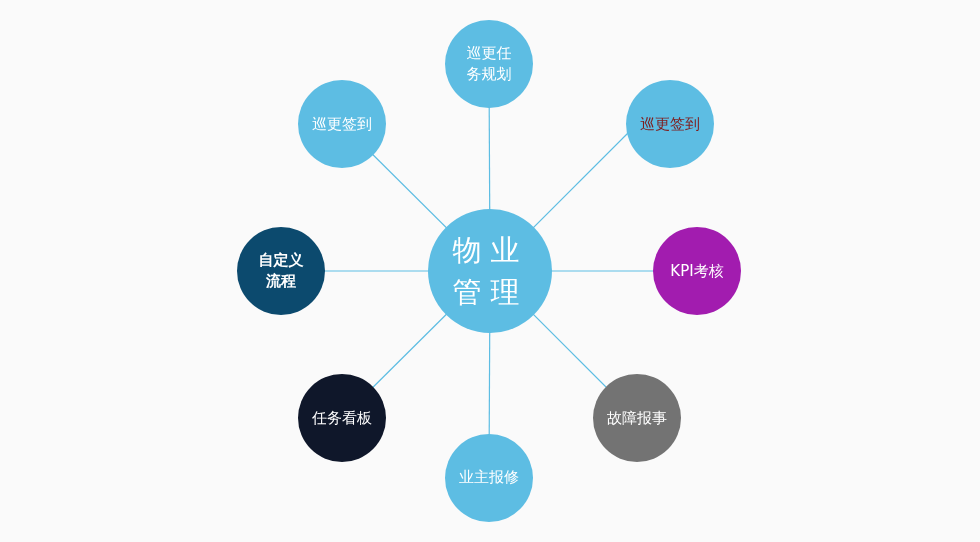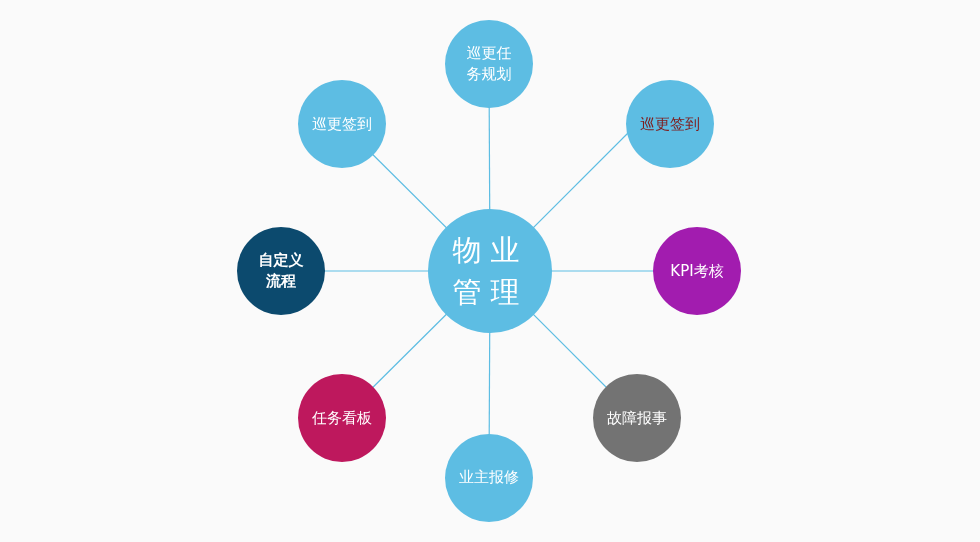--- a/index.html
+++ b/index.html
@@ -91,21 +91,21 @@
   <div class="node satellite" style="left: 626px; top: 80px; width: 88px; height: 88px; background: rgb(93, 189, 227); color: #7f1d1d;">
     <span class="node-label">巡更签到</span>
   </div>
   <div class="node satellite" style="left: 237px; top: 227px; width: 88px; height: 88px; background: #0c4a6e; color: rgb(255, 255, 255); font-weight: bold;">
     <span class="node-label">自定义
 流程</span>
   </div>
   <div class="node satellite" style="left: 653px; top: 227px; width: 88px; height: 88px; background: #a21caf; color: rgb(255, 255, 255);">
     <span class="node-label">KPI考核</span>
   </div>
-  <div class="node satellite" style="left: 298px; top: 374px; width: 88px; height: 88px; background: #be185d; color: rgb(255, 255, 255);">
+  <div class="node satellite" style="left: 298px; top: 374px; width: 88px; height: 88px; background: #0f172a; color: rgb(255, 255, 255);">
     <span class="node-label">任务看板</span>
   </div>
   <div class="node satellite" style="left: 593px; top: 374px; width: 88px; height: 88px; background: #737373; color: rgb(255, 255, 255);">
     <span class="node-label">故障报事</span>
   </div>
   <div class="node satellite" style="left: 445px; top: 434px; width: 88px; height: 88px; background: rgb(93, 189, 227); color: rgb(255, 255, 255); font-family: Liberation Mono, monospace;">
     <span class="node-label">业主报修</span>
   </div>
 </div>
 

